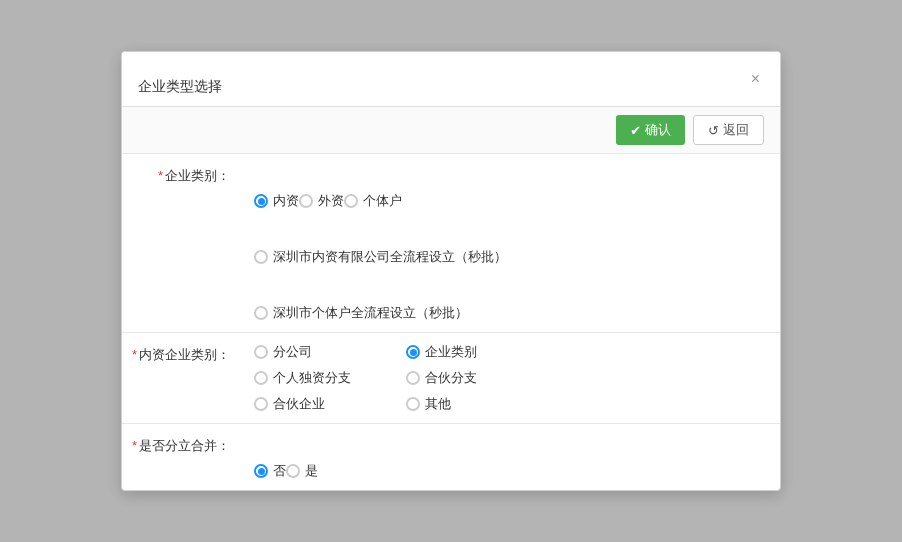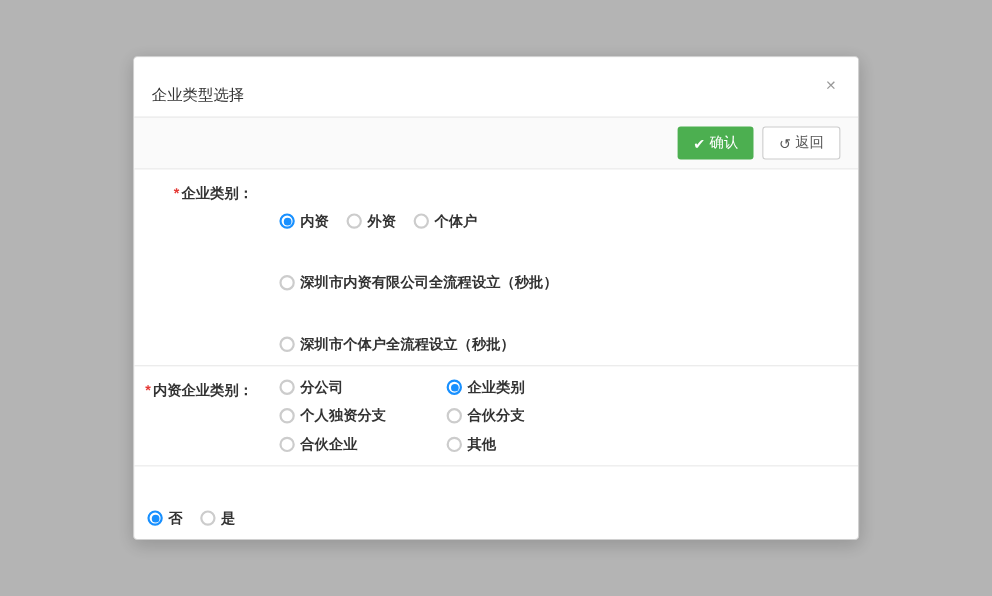--- a/index.html
+++ b/index.html
@@ -96,21 +96,20 @@
 
     .dialog-body {
       padding: 0;
     }
 
     .form-row {
       display: flex;
       align-items: flex-start;
       border-bottom: 1px solid #e8e8e8;
       min-height: 48px;
-      font-weight: bold;
     }
     .form-row:last-child { border-bottom: none; }
 
     .form-label {
       width: 120px;
       min-width: 120px;
       padding: 12px 12px 12px 0;
       text-align: right;
       color: #333;
       font-size: 13px;
@@ -129,21 +128,20 @@
       display: flex;
       flex-wrap: wrap;
       align-items: flex-start;
       gap: 4px 0;
     }
 
     .radio-group-line {
       display: flex;
       align-items: center;
       width: 100%;
-      gap: 16px;
       margin-bottom: 6px;
       margin-top: 28px;
     }
     .radio-group-line:last-child { margin-bottom: 0; }
 
     .radio-item {
       display: flex;
       align-items: center;
       gap: 5px;
       cursor: pointer;
@@ -280,20 +278,23 @@
             </label>
             <label class="radio-item">
               <span class="radio-circle"></span>
               <span class="radio-label">其他</span>
             </label>
           </div>
         </div>
       </div>
 
       <div class="form-row">
+        <div class="form-label">
+          <span class="required">*</span><span>是否分立合并：</span>
+        </div>
         <div class="form-content">
           <div class="radio-group-line">
             <label class="radio-item">
               <span class="radio-circle checked"></span>
               <span class="radio-label">否</span>
             </label>
             <label class="radio-item">
               <span class="radio-circle"></span>
               <span class="radio-label">是</span>
             </label>

